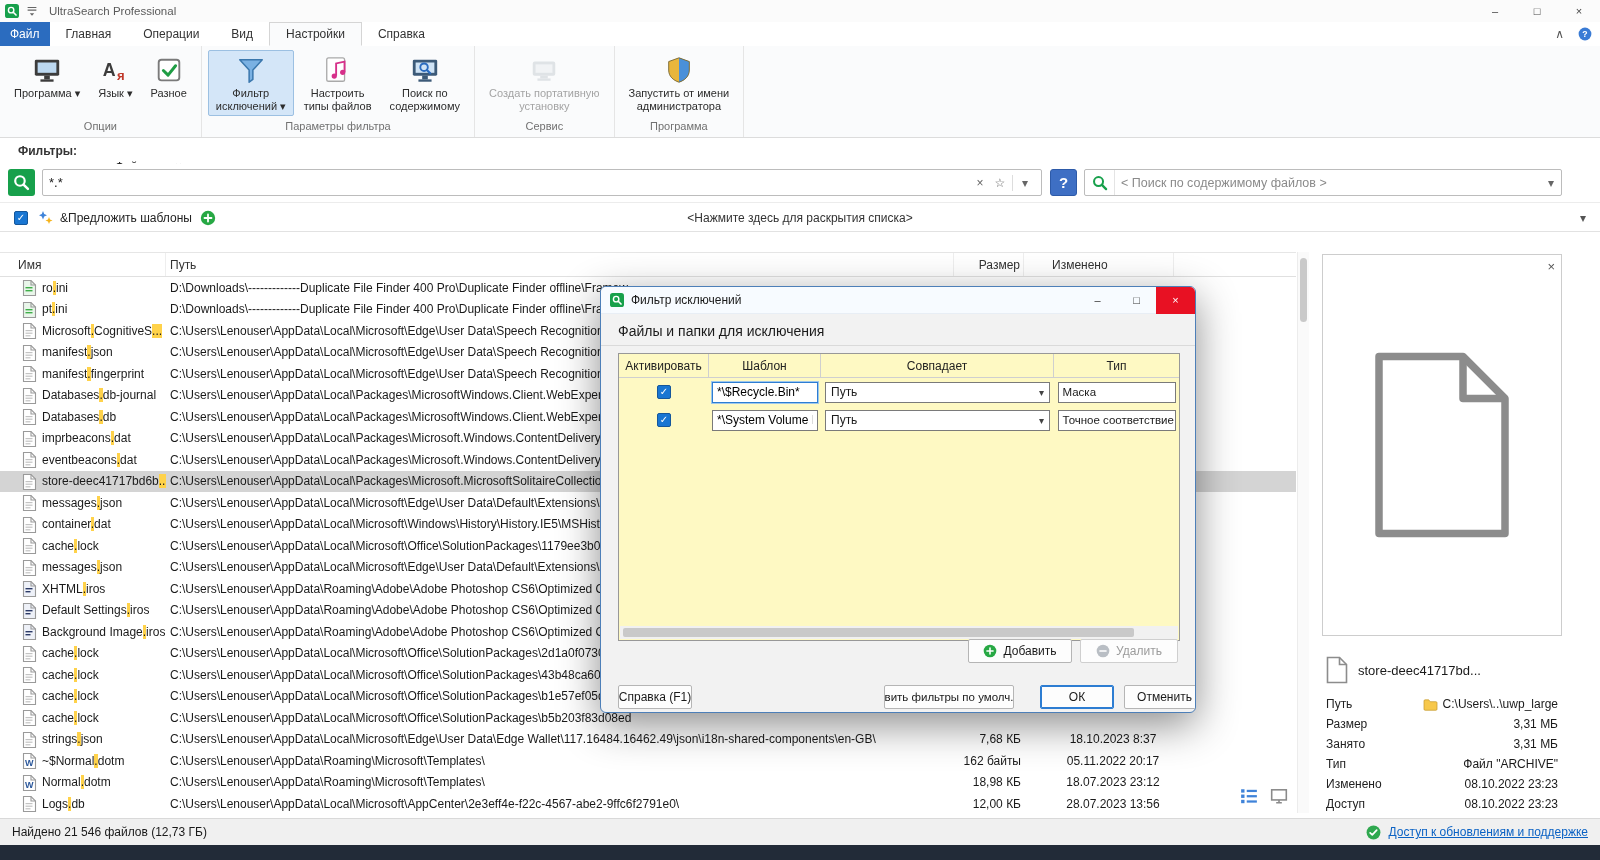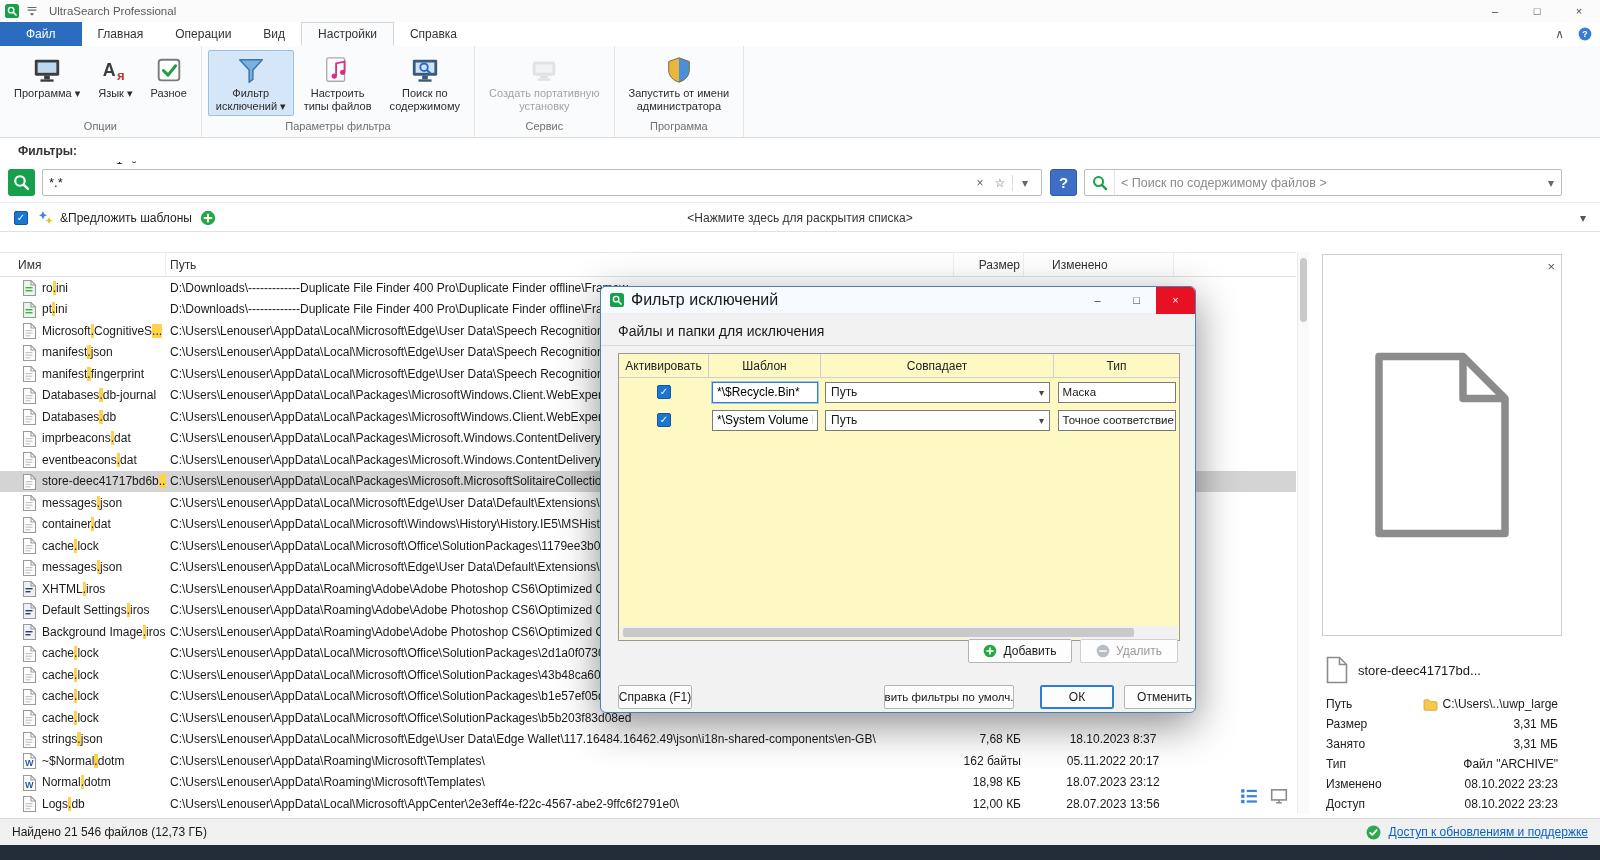--- a/index.html
+++ b/index.html
@@ -11,21 +11,21 @@
   .titlebar{position:absolute;top:0;left:0;right:0;height:22px;background:#fbfbfb;display:flex;align-items:center;padding-left:5px;gap:6px;}
   .titlebar .app-title{color:#5a5a5a;font-size:11.5px;margin-left:4px;}
   .cap-btns{margin-left:auto;display:flex;height:22px;}
   .cap-btn{width:42px;height:22px;display:flex;align-items:center;justify-content:center;color:#444;font-size:11px;cursor:default;}
   .icon14{width:14px;height:14px;display:inline-block;}
   .icon14 svg{width:100%;height:100%;display:block;}
 
   
   .tabrow{position:absolute;top:22px;left:0;right:0;height:24px;background:#fff;display:flex;align-items:stretch;}
   .tab{padding:0 16px;display:flex;align-items:center;color:#333;font-size:12px;}
-  .tab.file{background:#2b6cbf;color:#fff;padding:0 26px;}
+  .tab.file{background:#2b6cbf;color:#fff;padding:0 10px;}
   .tab.active{background:#fafbfc;border:1px solid #d5d5d5;border-bottom:1px solid #fafbfc;}
   .tabrow-right{position:absolute;right:8px;top:22px;height:24px;display:flex;align-items:center;gap:14px;}
   .glyph{color:#555;}
 
   
   .ribbon{position:absolute;top:46px;left:0;right:0;height:92px;background:#fafbfc;border-bottom:1px solid #dcdcdc;display:flex;}
   .rgroup{display:flex;flex-direction:column;border-right:1px solid #e5e5e5;padding:2px 4px 0 4px;}
   .rbtns{flex:1;display:flex;align-items:flex-start;gap:2px;padding:2px 2px;}
   .rbtn{display:flex;flex-direction:column;align-items:center;padding:4px 7px 2px 7px;border:1px solid transparent;border-radius:2px;min-width:46px;}
   .rbtn.selected{background:#d4e6f8;border-color:#9cc0e2;}
@@ -117,21 +117,21 @@
   .statusbar{position:absolute;left:0;right:0;bottom:15px;height:27px;background:#f0f0f0;border-top:1px solid #d9d9d9;display:flex;align-items:center;padding:0 12px;gap:8px;}
   .statusbar .spacer{flex:1;}
   .status-link{color:#0b62c4;text-decoration:underline;}
   .chk-ic{width:15px;height:15px;}
   .chk-ic svg{width:100%;height:100%;display:block;}
   .taskstrip{position:absolute;left:0;right:0;bottom:0;height:15px;background:#222b38;}
 
   
   .dialog{position:absolute;left:600px;top:286px;width:596px;height:427px;background:#f2f2f2;border:1px solid #4d7fb8;border-radius:6px;box-shadow:0 12px 42px rgba(0,0,0,.45);overflow:hidden;}
   .dlg-title{height:27px;background:#f7fbff;display:flex;align-items:center;padding-left:9px;gap:7px;border-bottom:1px solid #e8eef5;}
-  .dlg-title-text{font-size:16px;color:#1a1a1a;}
+  .dlg-title-text{font-size:12px;color:#1a1a1a;}
   .dlg-caps{margin-left:auto;display:flex;height:27px;}
   .dlg-cap{width:39px;height:27px;display:flex;align-items:center;justify-content:center;color:#333;font-size:11px;}
   .dlg-cap.close{background:#e81123;color:#fff;}
   .dlg-heading{position:absolute;left:17px;top:36px;font-size:14px;color:#1a1a1a;}
   .dlg-divider{position:absolute;left:0;right:0;top:58px;border-top:1px solid #dadada;}
   .dlg-table{position:absolute;left:17px;top:66px;width:562px;height:288px;background:#fef9c3;border:1px solid #989898;}
   .dhead{display:flex;height:24px;border-bottom:1px solid #cfcfcf;}
   .dth{display:flex;align-items:center;justify-content:center;border-right:1px solid #cfcfcf;color:#222;}
   .dth:last-child{border-right:none;}
   .dc1{width:90px;}.dc2{width:112px;}.dc3{width:233px;}.dc4{width:123px;flex:1;}

